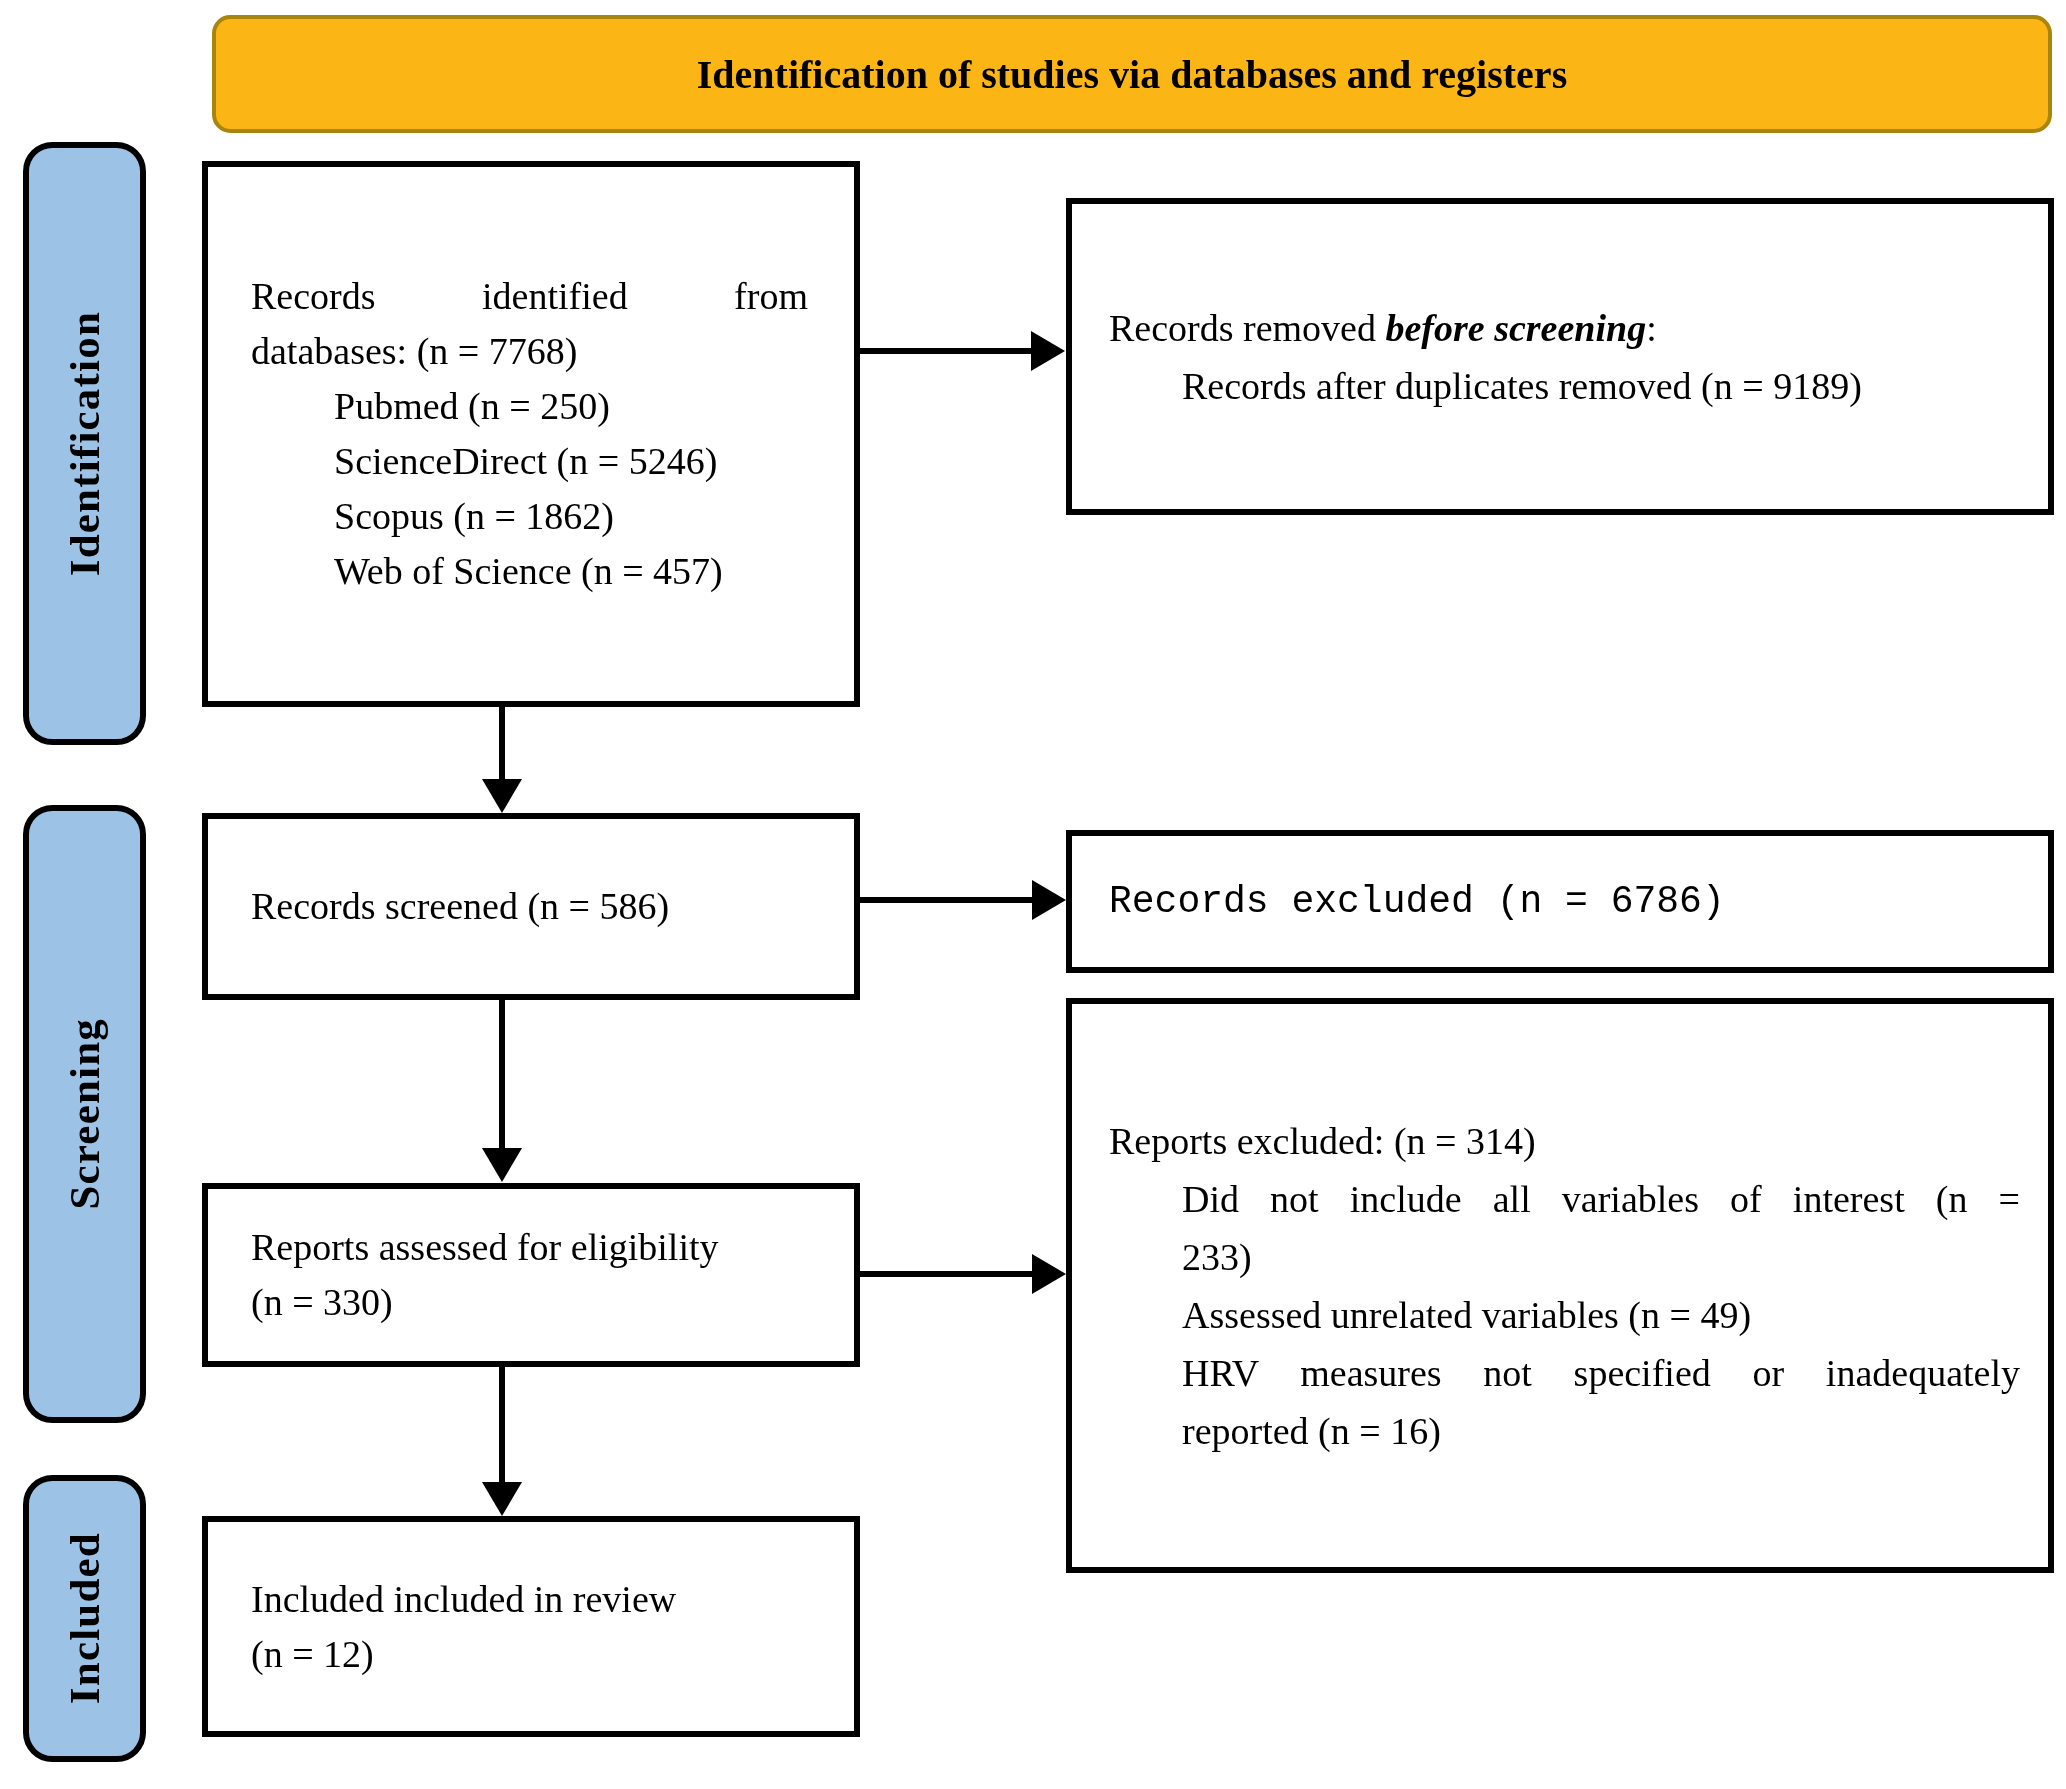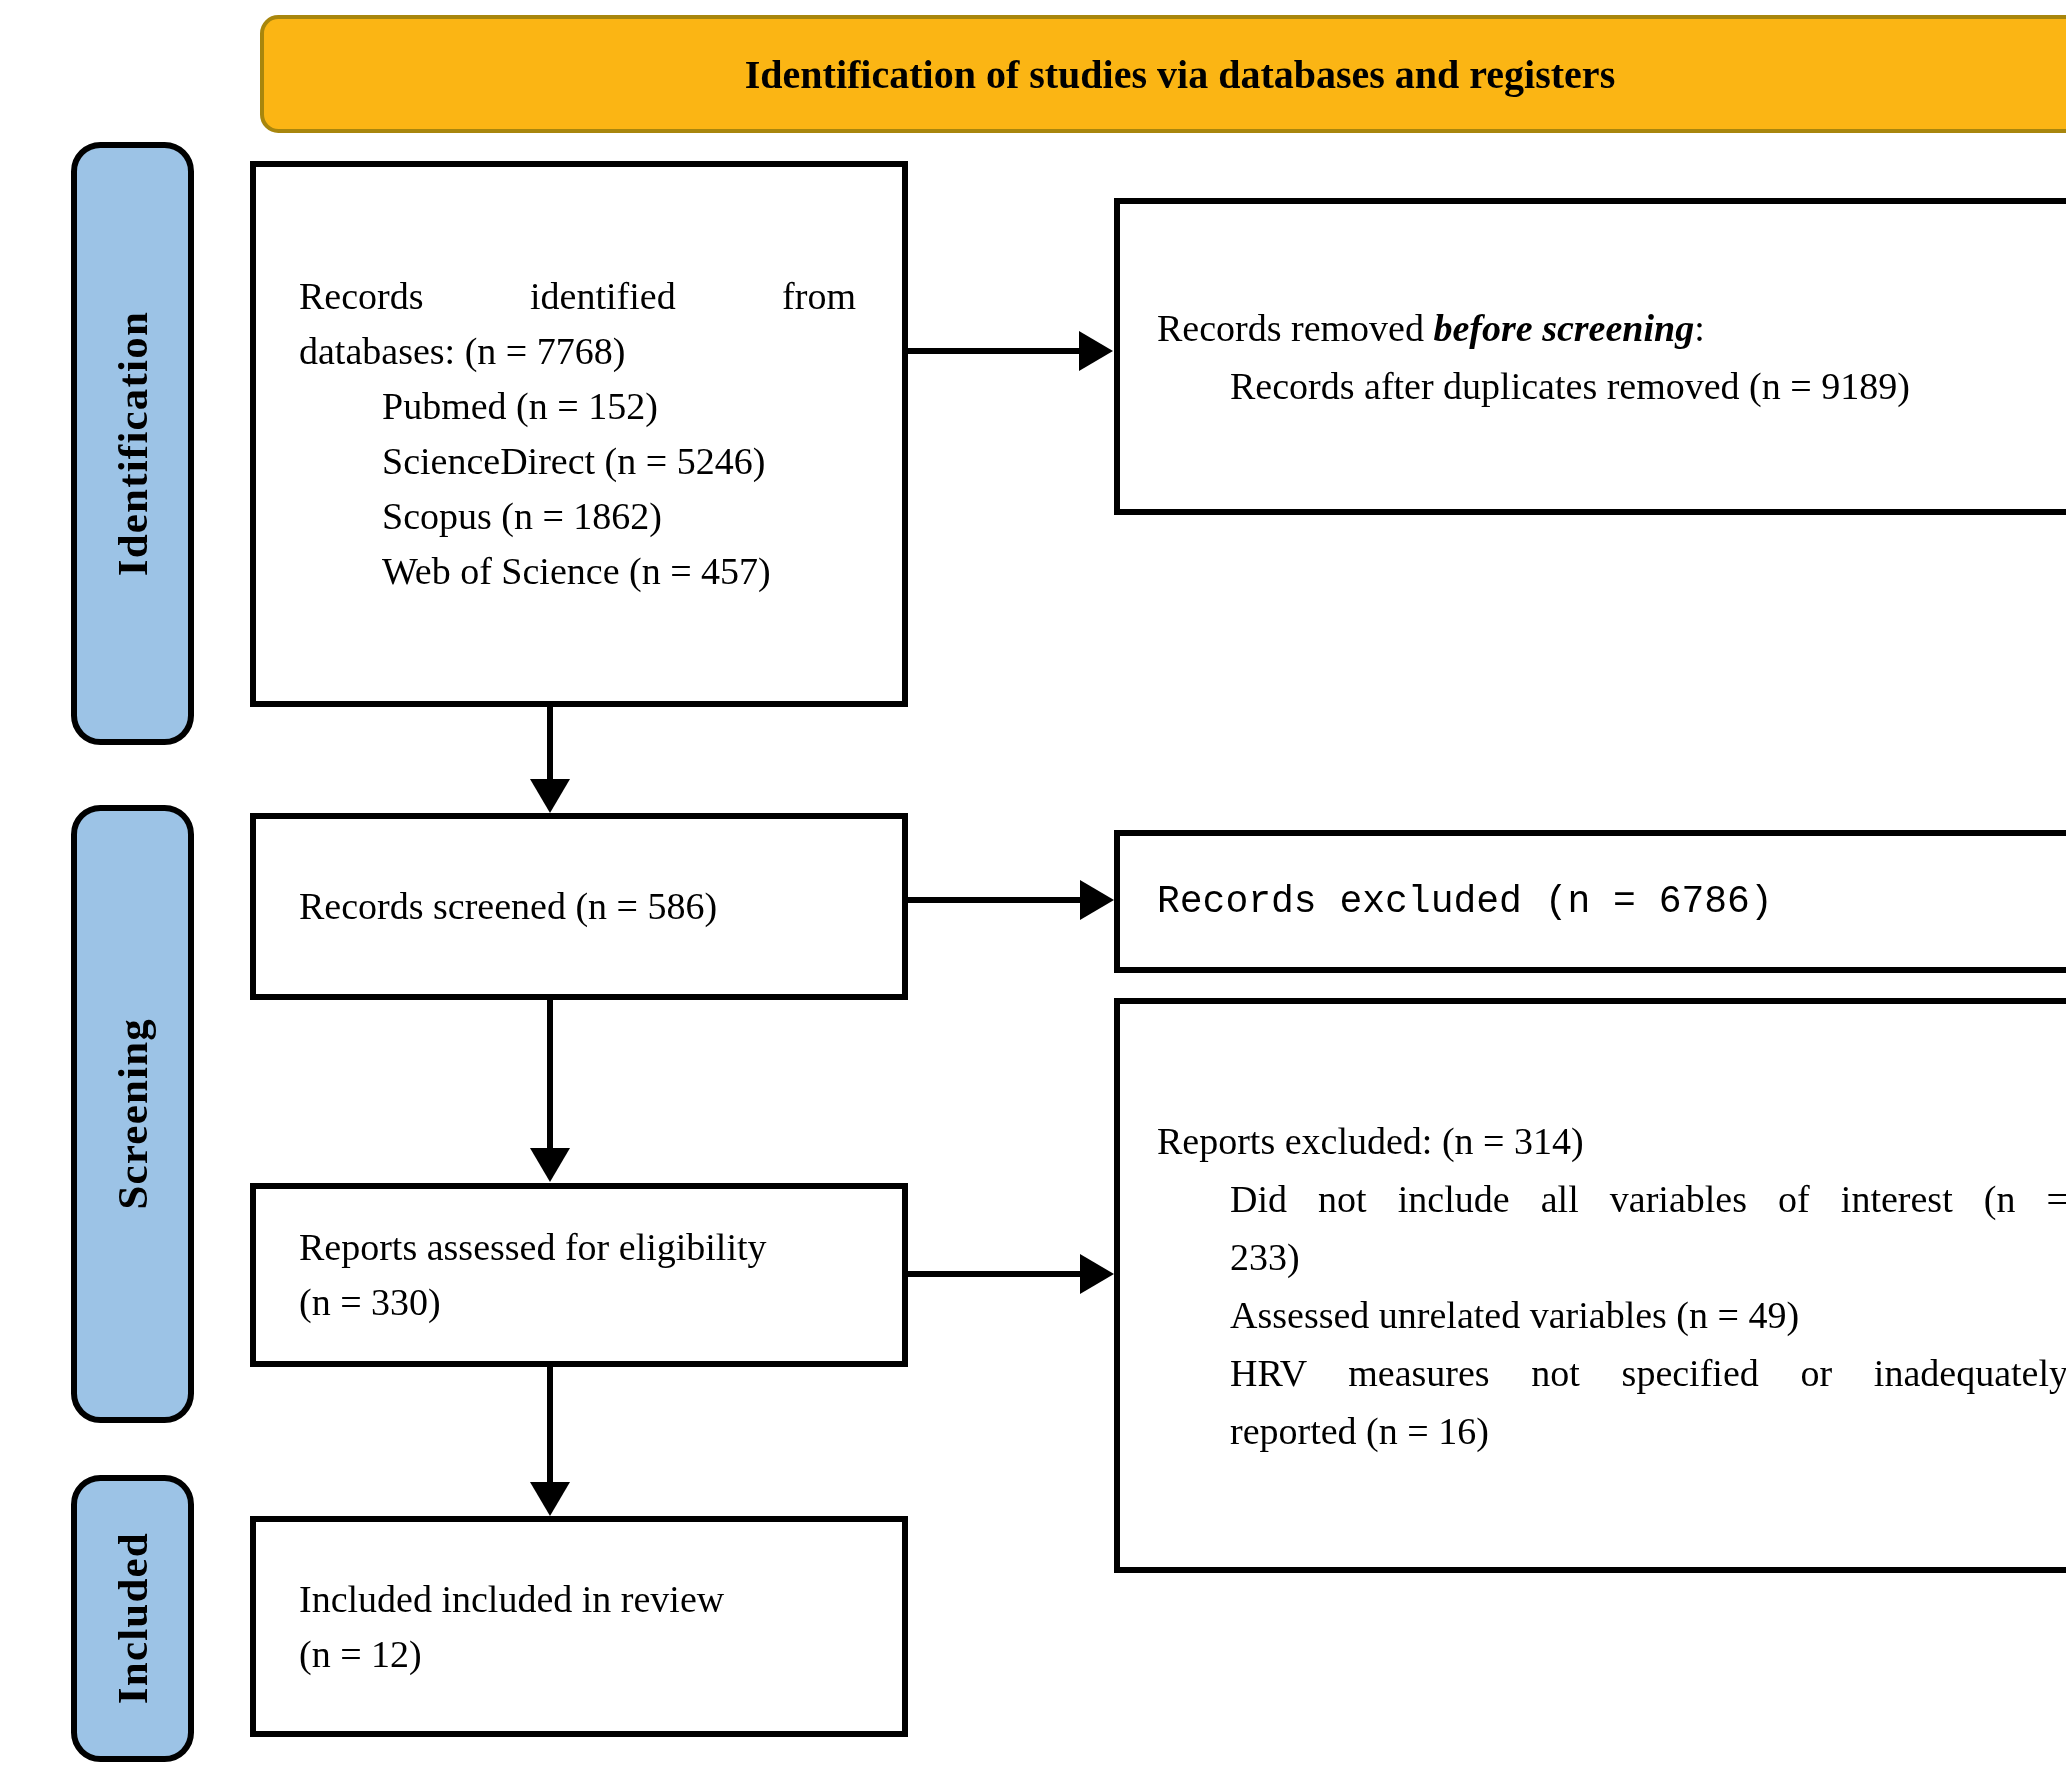--- a/index.html
+++ b/index.html
@@ -1,18 +1,18 @@
 <!DOCTYPE html>
 <html style="--banner-bg: #FBB514; --banner-border: #A8860D; --sidebar-bg: #9CC3E6; --box-border: #000000;font-size:9.8px"><head>
 <meta charset="utf-8">
 <style>
   html,body{margin:0;padding:0;background:#ffffff;}
   .canvas{
     position:relative;width:1634px;height:1789px;background:#ffffff;
-    font-family:"Liberation Serif","DejaVu Serif",serif;color:#000;margin-left:48px;
+    font-family:"Liberation Serif","DejaVu Serif",serif;color:#000;
   }
   
   .banner{
     position:absolute;left:212px;top:15.3px;width:1840px;height:118px;
     background:var(--banner-bg,#FBB514);border:4.3px solid var(--banner-border,#A8860D);
     border-radius:18.4px;box-sizing:border-box;
     display:flex;align-items:center;justify-content:center;
     font-weight:bold;font-size:40px;
   }
   
@@ -73,21 +73,21 @@
   <div class="side" id="side-screening">
     <span class="vtext">Screening</span>
   </div>
   <div class="side" id="side-included">
     <span class="vtext">Included</span>
   </div>
 
   <div class="fbox" id="box-records-identified">
     <div class="line jlast">Records identified from</div>
     <div class="line">databases: (n = 7768)</div>
-    <div class="line ind">Pubmed (n = 152)</div>
+    <div class="line ind">Pubmed (n = 250)</div>
     <div class="line ind">ScienceDirect (n = 5246)</div>
     <div class="line ind">Scopus (n = 1862)</div>
     <div class="line ind">Web of Science (n = 457)</div>
   </div>
 
   <div class="fbox" id="box-records-screened">
     <div class="line">Records screened (n = 586)</div>
   </div>
 
   <div class="fbox" id="box-reports-assessed">

